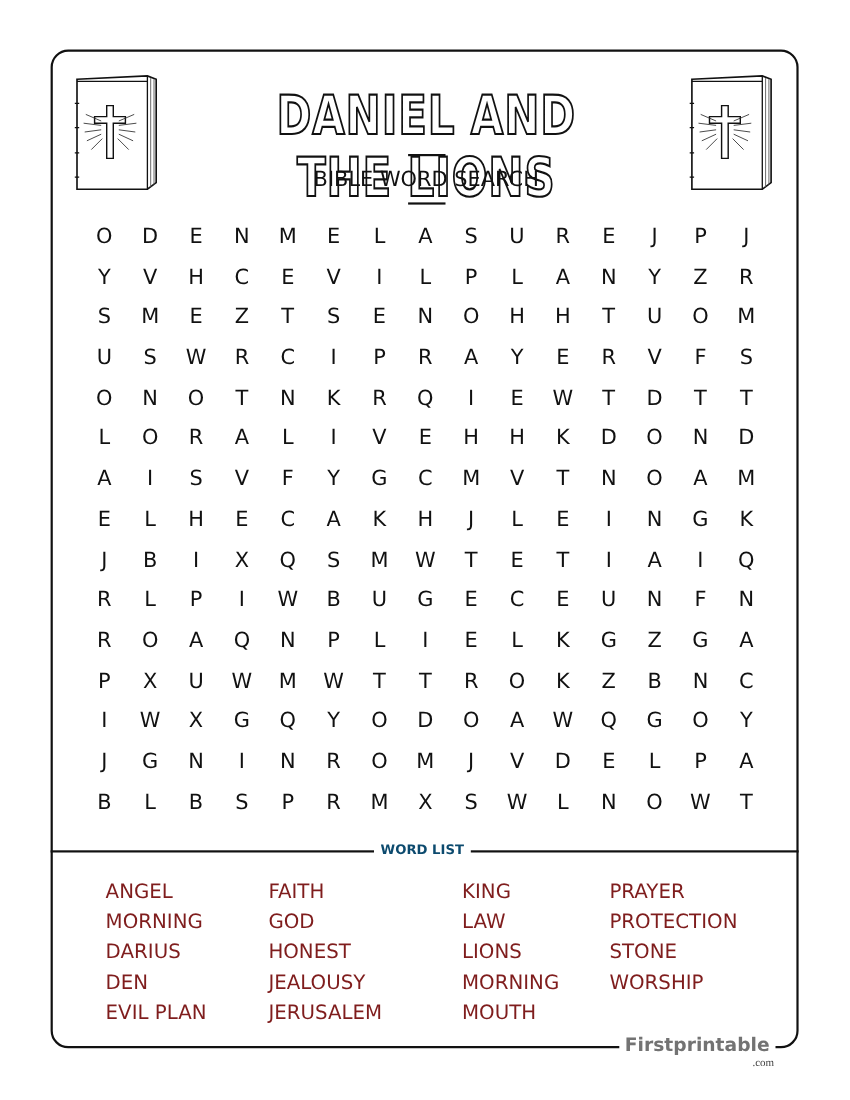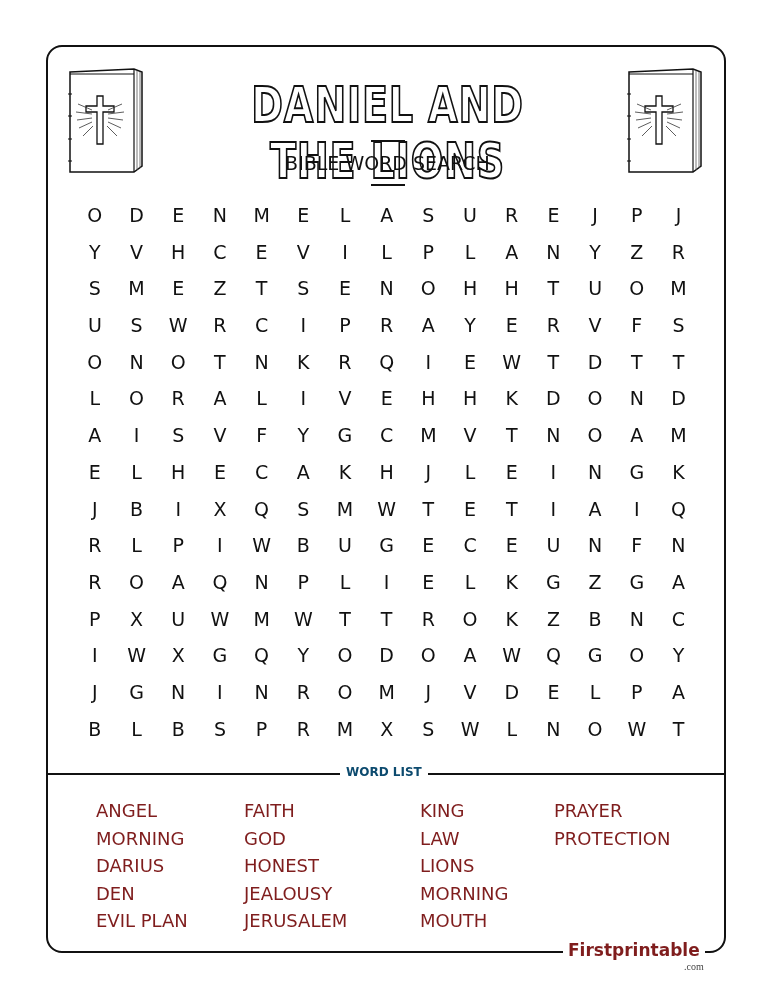--- a/index.html
+++ b/index.html
@@ -11,21 +11,21 @@
   .title { position:absolute; left:160px; top:78px; width:455px; text-align:center; font-family:"DejaVu Sans", sans-serif; font-weight:bold; font-size:49px; letter-spacing:1px; color:#fff; -webkit-text-stroke:2px #111; transform:scaleX(0.78); transform-origin:center; line-height:56px; }
   .subtitle { position:absolute; left:160px; top:140px; width:455px; text-align:center; font-family:"DejaVu Sans", sans-serif; font-size:19px; color:#111; display:flex; align-items:center; justify-content:center; gap:10px;flex-direction:column; }
   .subtitle .dash { display:inline-block; width:34px; height:2px; background:#111; }
   .grid { position:absolute; left:74px; top:199px; display:grid; grid-template-columns:repeat(15, 41.7px); grid-auto-rows:36.7px; }
   .cell { text-align:center; font-family:"DejaVu Sans", sans-serif; font-size:19px; line-height:32px; color:#111; }
   .wl-line { position:absolute; left:46px; width:680px; top:773px; height:2px; background:#111; }
   .wl-label { position:absolute; left:340px; top:765px; padding:0 6px; background:#fff; font-family:"DejaVu Sans", sans-serif; font-weight:bold; font-size:12px; color:#0c4a6e; }
   .words { position:absolute; top:797px; left:0; width:773px; }
   .col { position:absolute; top:0; }
   .word { font-family:"DejaVu Sans", sans-serif; font-size:18px; line-height:27.6px; color:#7f1d1d; white-space:nowrap; }
-  .brand { position:absolute; left:563px; top:940px; padding:0 5px; background:#fff; font-family:"DejaVu Sans", sans-serif; font-weight:bold; font-size:17px; color:#7f1d1d; }
+  .brand { position:absolute; left:563px; top:940px; padding:0 5px; background:#fff; font-family:"DejaVu Sans", sans-serif; font-weight:bold; font-size:17px; color:#737373; }
   .brand-sub { position:absolute; left:684px; top:961px; font-family:Liberation Serif, serif; font-size:10px; color:#444; }
 </style>
 </head>
 <body>
 
 <div class="frame"></div>
 
 <svg class="book left" viewBox="0 0 82 108">
   <path d="M6 6 L70 3 L78 6 L78 100 L70 106 L6 106 Z" fill="#fff" stroke="#111" stroke-width="1.5"></path>
   <path d="M70 3 L70 106" stroke="#111" stroke-width="1.2"></path>
@@ -308,17 +308,19 @@
   <div class="col" style="left:404px;margin-left:16px;">
     <div class="word">KING</div>
     <div class="word">LAW</div>
     <div class="word">LIONS</div>
     <div class="word">MORNING</div>
     <div class="word">MOUTH</div>
   </div>
   <div class="col" style="left:554px;">
     <div class="word">PRAYER</div>
     <div class="word">PROTECTION</div>
+    <div class="word">STONE</div>
+    <div class="word">WORSHIP</div>
   </div>
 </div>
 
 <div class="brand">Firstprintable</div>
 <div class="brand-sub">.com</div>
 
 </body></html>

